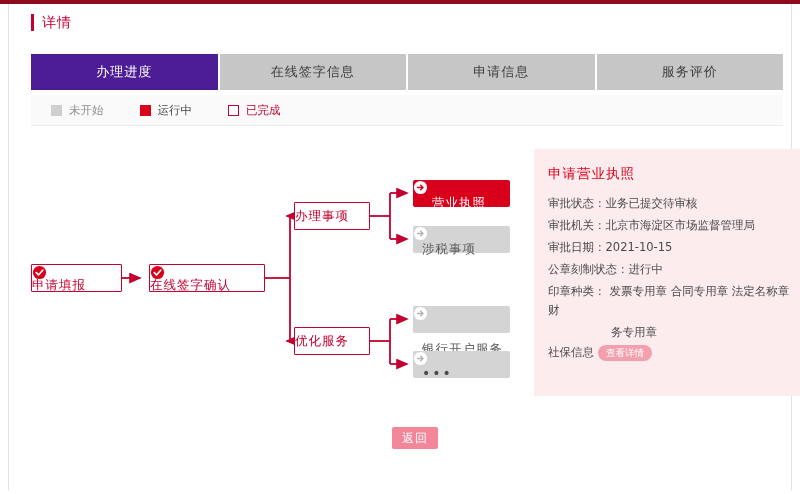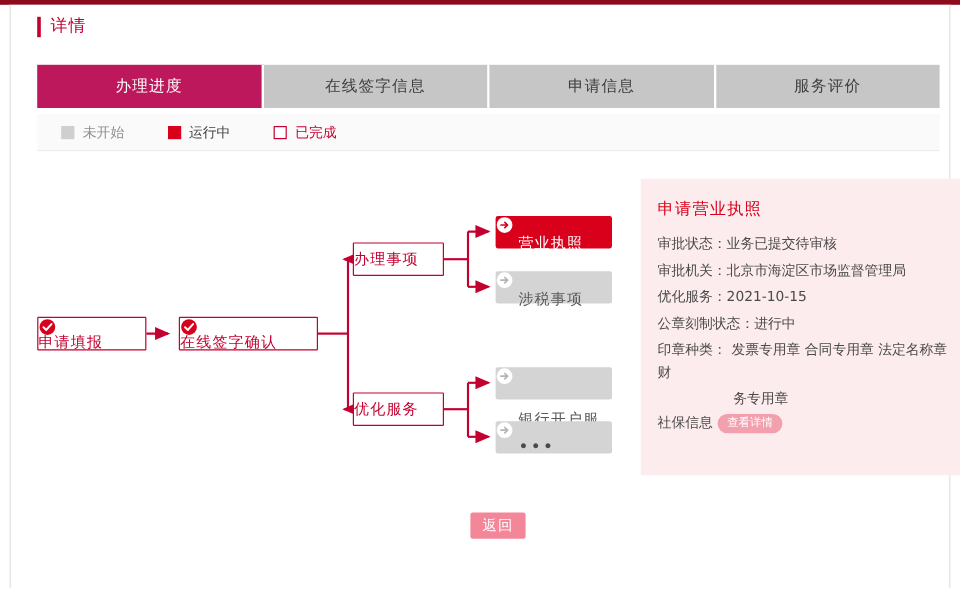--- a/index.html
+++ b/index.html
@@ -21,21 +21,21 @@
   
   .title-row{position:absolute;left:22px;top:10px;display:flex;align-items:flex-start;height:24px;}
   .title-bar{width:3px;height:17px;background:#c3002f;margin-right:8px;}
   .title-text{font-size:14px;color:#c3002f;letter-spacing:1px;line-height:17px;}
 
   
   .tabs{position:absolute;left:22px;top:50px;width:752px;height:36px;display:flex;}
   .tab{flex:1;background:#c6c6c6;color:#3e3e3e;font-size:13px;display:flex;
        align-items:center;justify-content:center;border-right:2px solid #fff;letter-spacing:1px;}
   .tab:last-child{border-right:none;}
-  .tab.active{background:#be185d;color:#fff;text-align:right;}
+  .tab.active{background:#4c1d95;color:#fff;text-align:right;}
 
   
   .legend{position:absolute;left:22px;top:91px;width:752px;height:31px;background:#fafafa;
           border-bottom:1px solid #ededed;display:flex;align-items:center;padding-left:20px;box-sizing:border-box;}
   .legend-item{display:flex;align-items:center;margin-right:36px;font-size:11.5px;}
   .sw{width:11px;height:11px;margin-right:7px;display:inline-block;}
   .sw-gray{background:#cfcfcf;}
   .sw-red{background:#d9001b;}
   .sw-out{border:1.5px solid #c3002f;background:#fff;box-sizing:border-box;}
   .lg-gray{color:#8d8d8d;}
@@ -50,21 +50,21 @@
         font-size:12.5px;letter-spacing:1px;flex-direction:column;}
 
   
   .n-done{background:#fff;border:1.5px solid #c3002f;color:#c3002f;
           justify-content:center;border-radius:1px;}
   .n-done .ico{margin-right:6px;}
 
   
   .n-run{background:#d9001b;color:#fff;border-radius:2px;padding-left:10px;}
   
-  .n-wait{background:#d4d4d4;color:#5a5a5a;border-radius:2px;padding-left:10px;}
+  .n-wait{background:#d4d4d4;color:#5a5a5a;border-radius:2px;}
   .n-run .lbl,.n-wait .lbl{margin-left:9px;}
 
   .ico{width:15px;height:15px;flex:0 0 15px;display:inline-block;}
 
   .dots{letter-spacing:2px;font-size:14px;line-height:1;color:#4a4a4a;margin-left:9px;}
 
   
   .panel{position:absolute;left:525px;top:145px;width:288px;height:247px;
          background:#fdecee;box-sizing:border-box;padding:16px 14px 0 14px;}
   .panel-title{color:#d9001b;font-size:13.5px;margin-bottom:11px;letter-spacing:1px;}
@@ -222,21 +222,21 @@
     <div class="panel">
       <div class="panel-title">申请营业执照</div>
 
       <div class="prow">
         <span class="k">审批状态：</span><span class="v">业务已提交待审核</span>
       </div>
       <div class="prow">
         <span class="k">审批机关：</span><span class="v">北京市海淀区市场监督管理局</span>
       </div>
       <div class="prow">
-        <span class="k">优化服务：</span><span class="v">2021-10-15</span>
+        <span class="k">审批日期：</span><span class="v">2021-10-15</span>
       </div>
       <div class="prow">
         <span class="k">公章刻制状态：</span><span class="v">进行中</span>
       </div>
       <div class="prow seals">
         <span class="k">印章种类：</span><span class="v">发票专用章 合同专用章 法定名称章 财</span>
       </div>
       <div class="prow indent">
         <span class="v">务专用章</span>
       </div>

